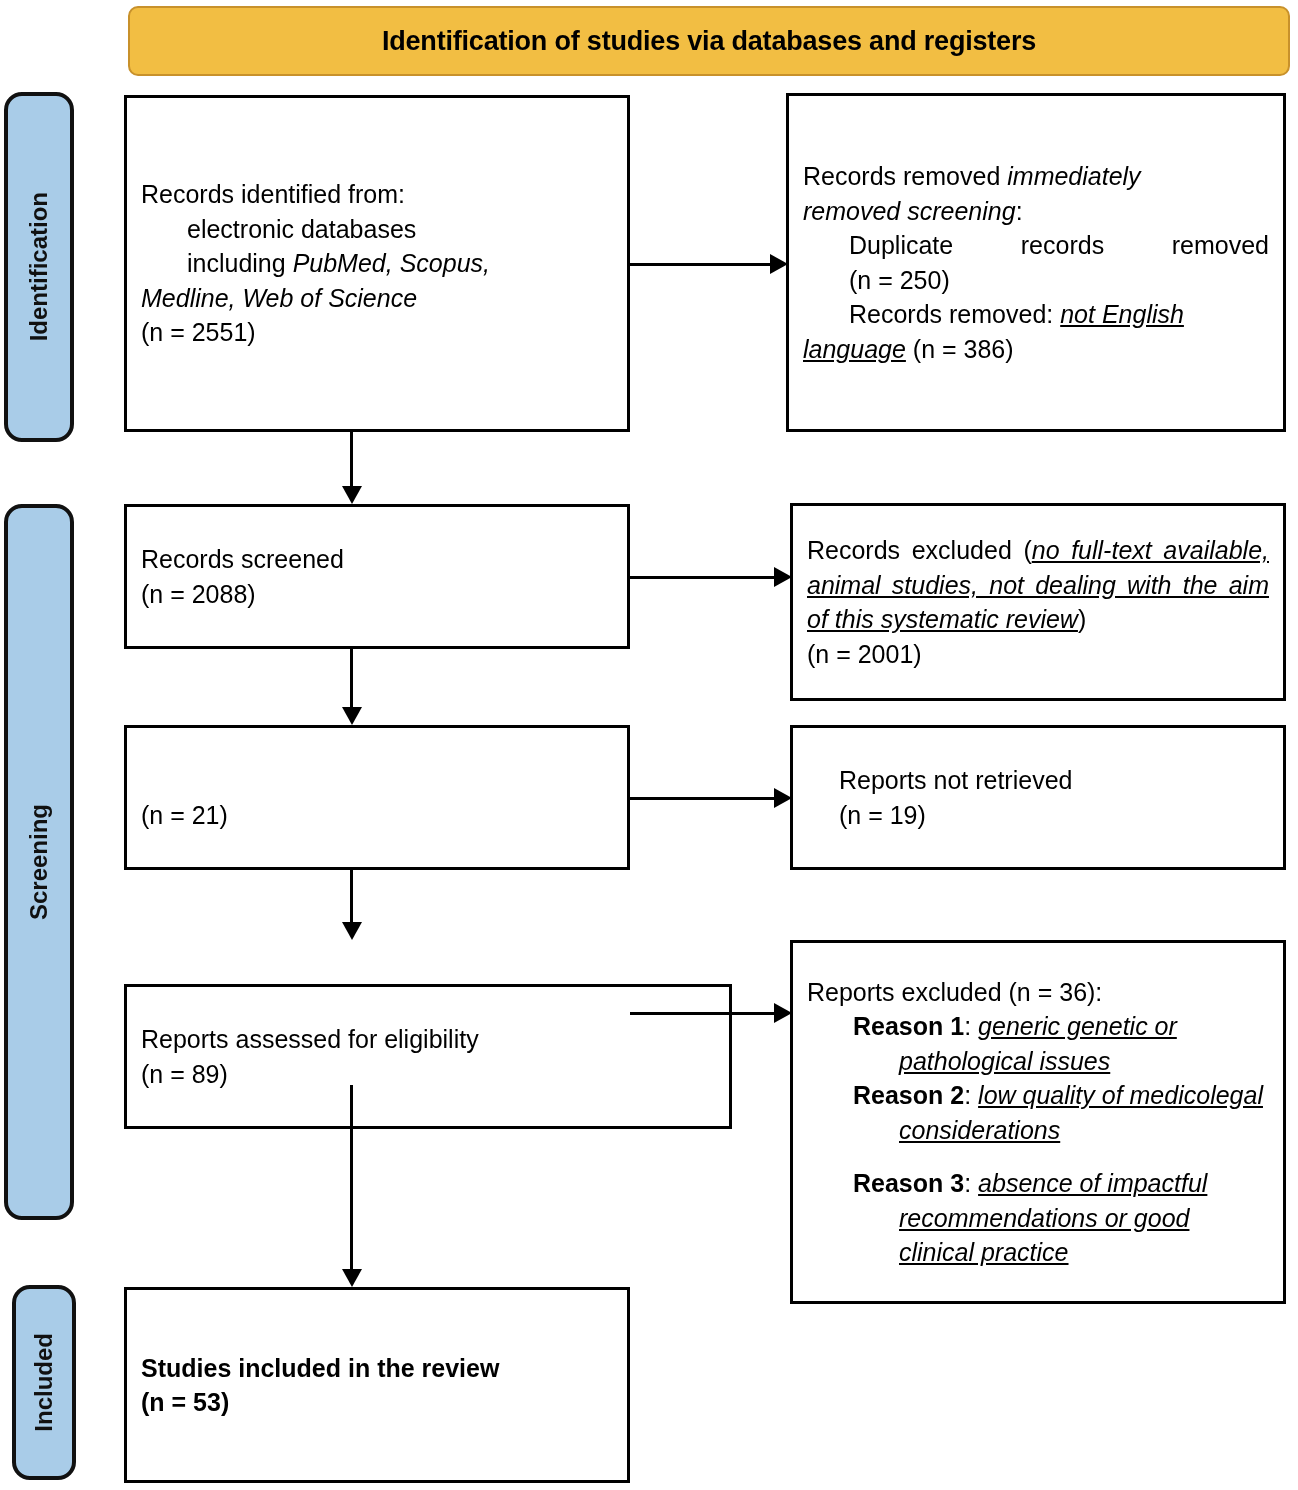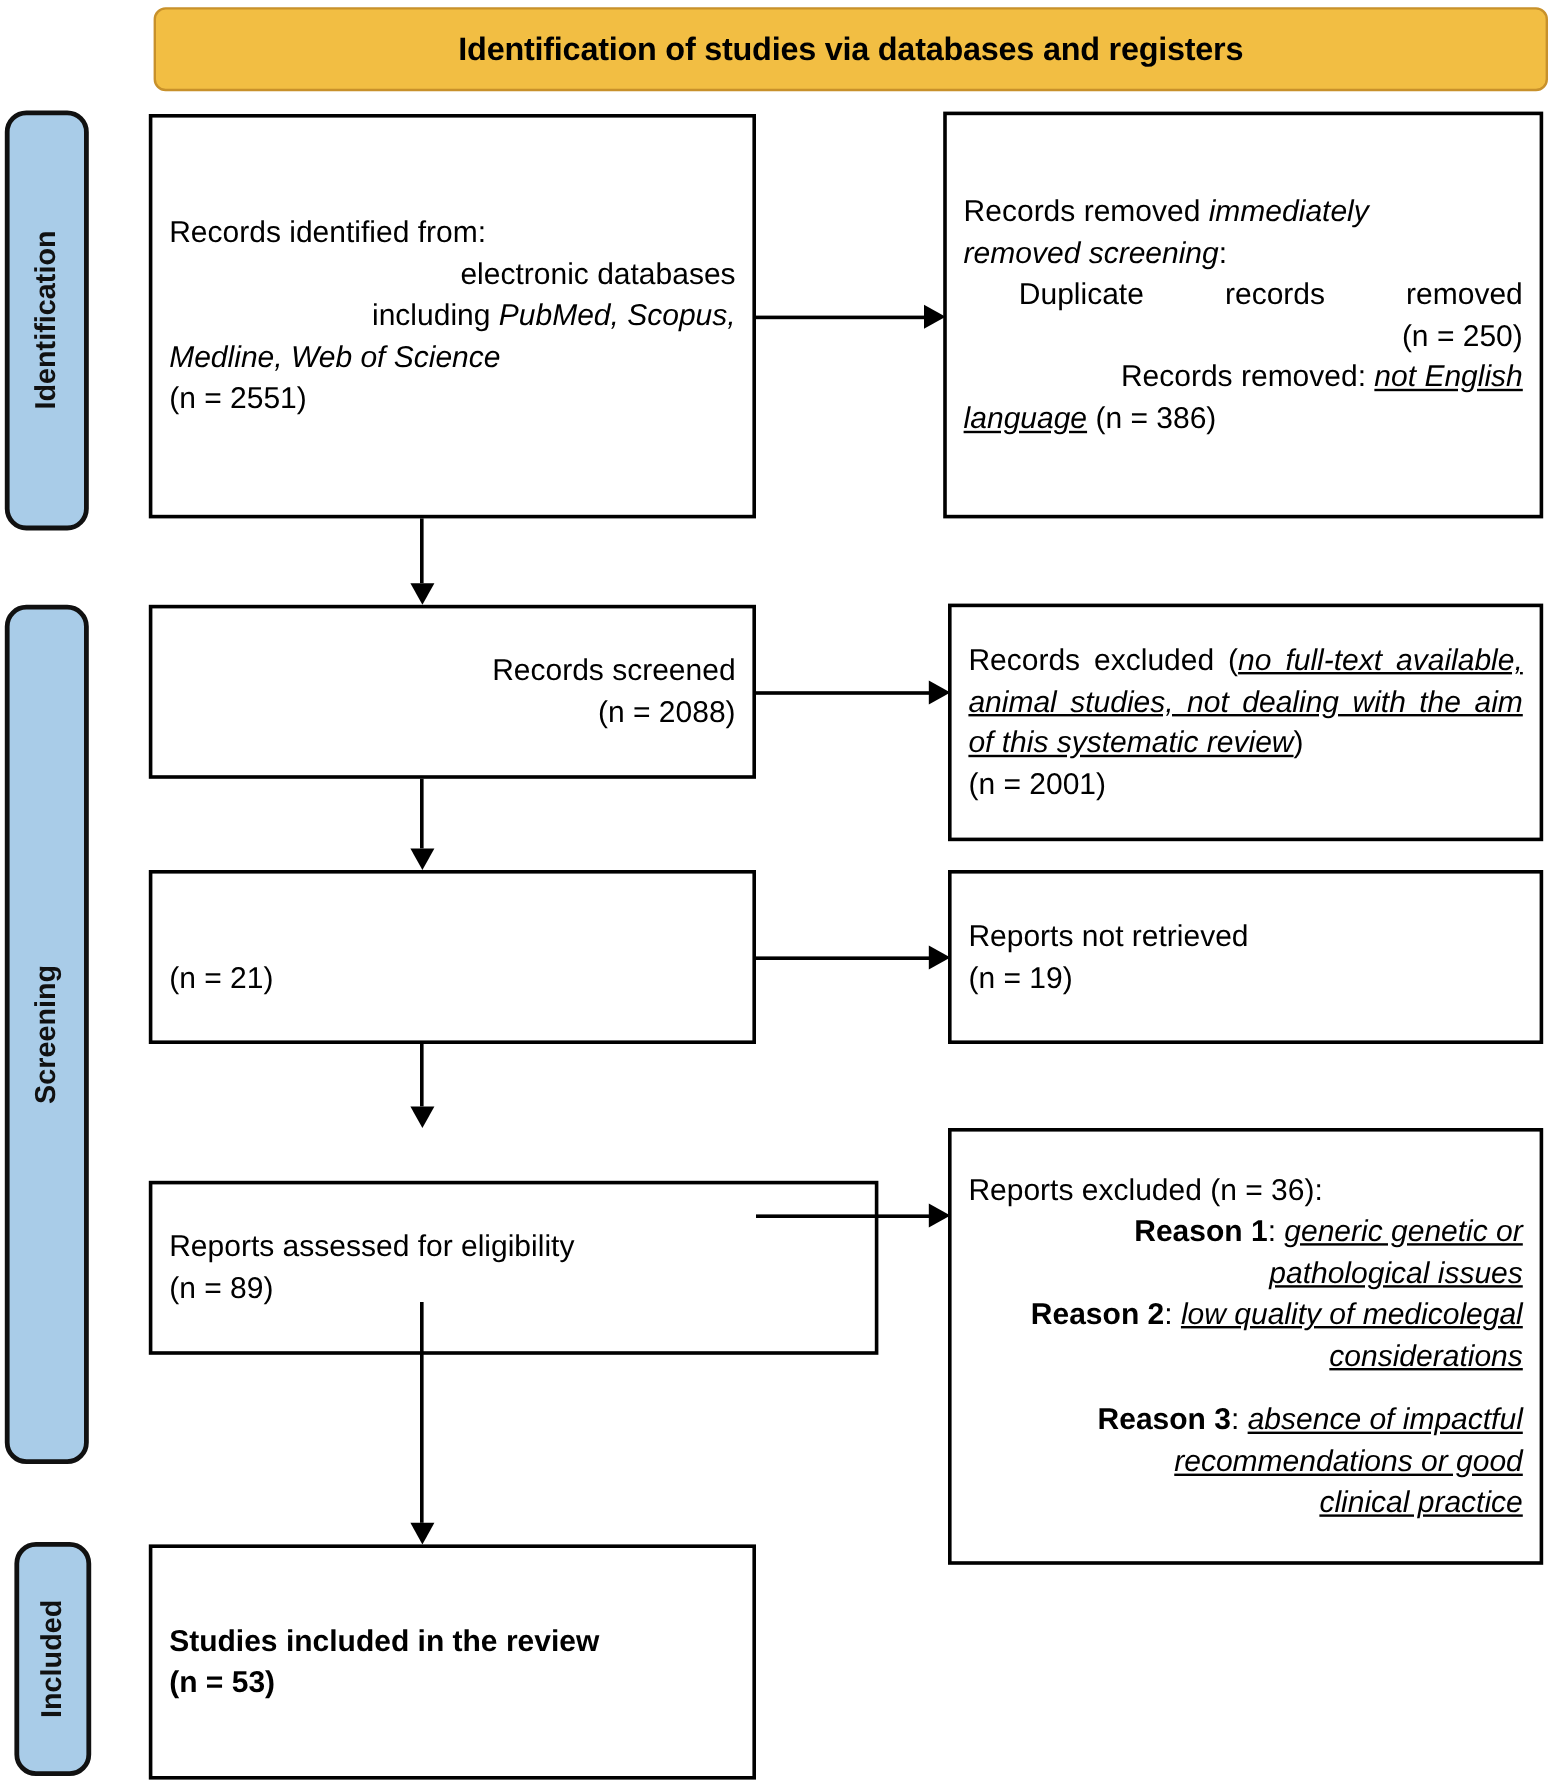--- a/index.html
+++ b/index.html
@@ -81,29 +81,29 @@
     color: #000;
     padding: 0 14px;
   }
   .box-text.justify {
     text-align: justify;
     text-align-last: left;
   }
   .ital { font-style: italic; }
   .ul   { text-decoration: underline; }
   .bold { font-weight: bold; }
-  .indent { display: block; padding-left: 46px; text-indent: 0; text-align: right; }
+  .indent { display: block; padding-left: 46px; text-indent: 0; }
 
   
   #box-identified    { left: 124px; top: 95px;   width: 506px; height: 337px; }
   #box-removed       { left: 786px; top: 93px;   width: 500px; height: 339px; }
-  #box-screened      { left: 124px; top: 504px;  width: 506px; height: 145px; text-align: right; }
+  #box-screened      { left: 124px; top: 504px;  width: 506px; height: 145px; }
   #box-excluded      { left: 790px; top: 503px;  width: 496px; height: 198px; }
   #box-sought        { left: 124px; top: 725px;  width: 506px; height: 145px; }
-  #box-notretrieved  { left: 790px; top: 725px;  width: 496px; height: 145px; }
+  #box-notretrieved  { left: 790px; top: 725px;  width: 496px; height: 145px; padding-left: 32px; }
   #box-assessed      { left: 124px; top: 940px;  width: 608px; height: 145px; margin-top: 44px; }
   #box-repexcluded   { left: 790px; top: 940px;  width: 496px; height: 364px; }
   #box-included      { left: 124px; top: 1287px; width: 506px; height: 196px; }
 
   
   .v-arrow {
     position: absolute;
     width: 22px;
   }
   .v-arrow .shaft {

